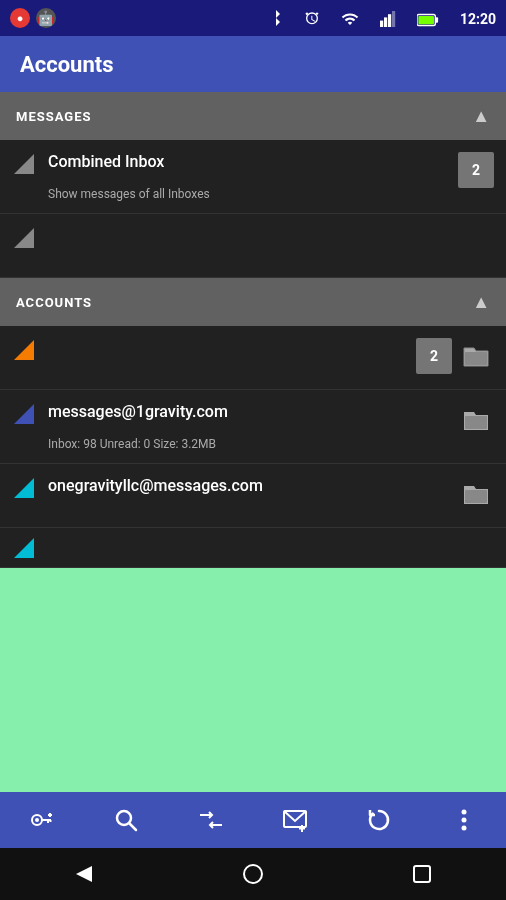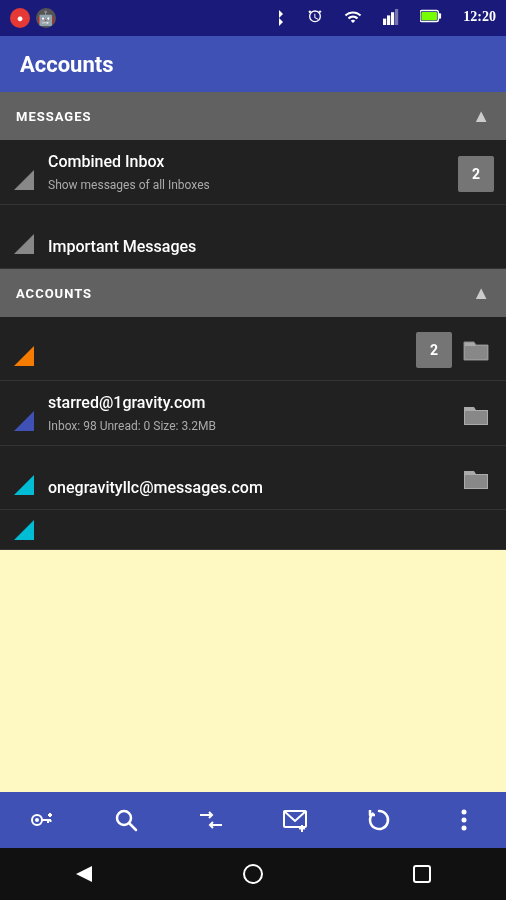--- a/index.html
+++ b/index.html
@@ -23,25 +23,24 @@
       padding: 0 10px;
       flex-shrink: 0;
     }
     .status-bar-left {
       display: flex;
       align-items: center;
       gap: 6px;
     }
     .status-bar-right {
       display: flex;
-      align-items: flex-start;
+      align-items: flex-end;
       gap: 21px;
       font-size: 13px;
       color: white;
-      font-family: Liberation Serif, serif;
     }
     .circle-icon {
       width: 20px; height: 20px; border-radius: 50%;
       display: flex; align-items: center; justify-content: center;
       font-size: 11px; font-weight: bold;
     }
     .circle-red { background: #e53935; color: white; }
     .circle-gray { background: #555; color: white; }
 
     
@@ -55,21 +54,21 @@
     }
     .app-header-title {
       color: white;
       font-size: 22px;
       font-weight: bold;
     }
 
     
     .main-content {
       flex: 1;
-      background: #fef9c3;
+      background: #86efac;
       overflow-y: auto;
       overflow-x: hidden;
     }
 
     
     .section-header {
       background: #616161;
       height: 48px;
       display: flex;
       align-items: center;
@@ -85,21 +84,21 @@
     .chevron-icon {
       color: #ccc;
       font-size: 18px;
     }
 
     
     .list-item {
       background: #212121;
       border-bottom: 1px solid #333;
       display: flex;
-      align-items: flex-end;
+      align-items: flex-start;
       padding: 12px 12px;
       min-height: 64px;
       cursor: pointer;
     }
 
     .item-flag {
       width: 24px;
       height: 24px;
       margin-right: 12px;
       flex-shrink: 0;
@@ -146,21 +145,21 @@
       color: #fff;
       font-size: 16px;
       font-weight: 500;
       white-space: nowrap;
       overflow: hidden;
       text-overflow: ellipsis;
     }
     .item-subtitle {
       color: #aaa;
       font-size: 12px;
-      margin-top: 7px;
+      margin-top: 16px;
     }
 
     .badge {
       background: #757575;
       color: #fff;
       font-size: 14px;
       font-weight: bold;
       min-width: 36px;
       height: 36px;
       display: flex;
@@ -294,21 +293,20 @@
       <div class="item-subtitle">Show messages of all Inboxes</div>
     </div>
     <div class="badge">2</div>
   </div>
 
   <div class="list-item">
     <div class="item-flag">
       <div class="flag-gray"></div>
     </div>
     <div class="item-text">
-      <div class="item-title">Important Messages</div>
     </div>
   </div>
 
   <div class="section-header">
     <span class="section-header-title">ACCOUNTS</span>
     <span class="chevron-icon">▲</span>
   </div>
 
   <div class="list-item">
     <div class="item-flag">
@@ -324,21 +322,21 @@
         <rect x="3" y="8" width="22" height="13" rx="1" fill="#888"></rect>
       </svg>
     </div>
   </div>
 
   <div class="list-item">
     <div class="item-flag">
       <div class="flag-blue"></div>
     </div>
     <div class="item-text">
-      <div class="item-title">starred@1gravity.com</div>
+      <div class="item-title">messages@1gravity.com</div>
       <div class="item-subtitle">Inbox: 98   Unread: 0   Size: 3.2MB</div>
     </div>
     <div class="folder-icon">
       <svg class="folder-svg" viewBox="0 0 28 24" fill="#aaa">
         <path d="M2 4h10l2 3h12v15H2V4z"></path>
         <rect x="3" y="8" width="22" height="13" rx="1" fill="#888"></rect>
       </svg>
     </div>
   </div>
 

